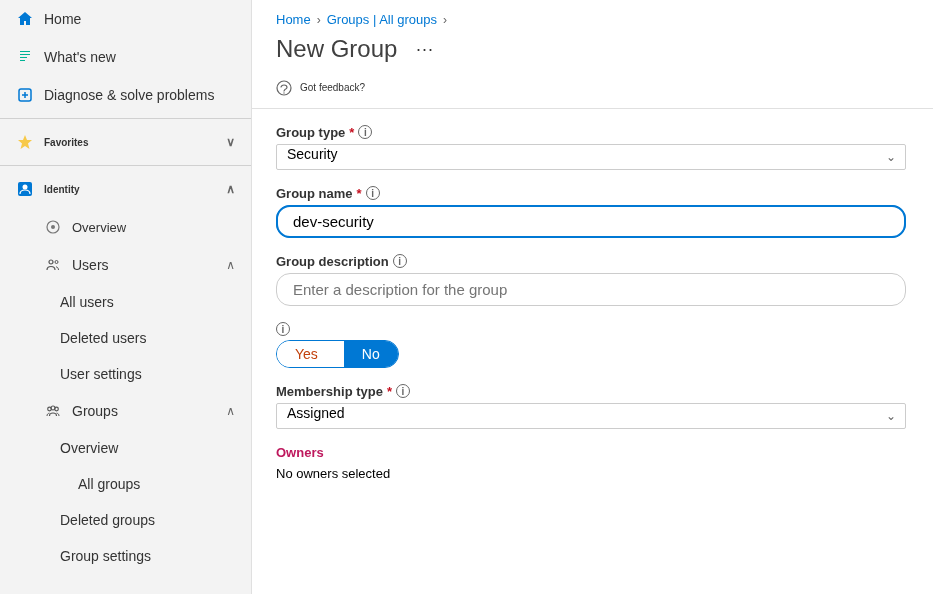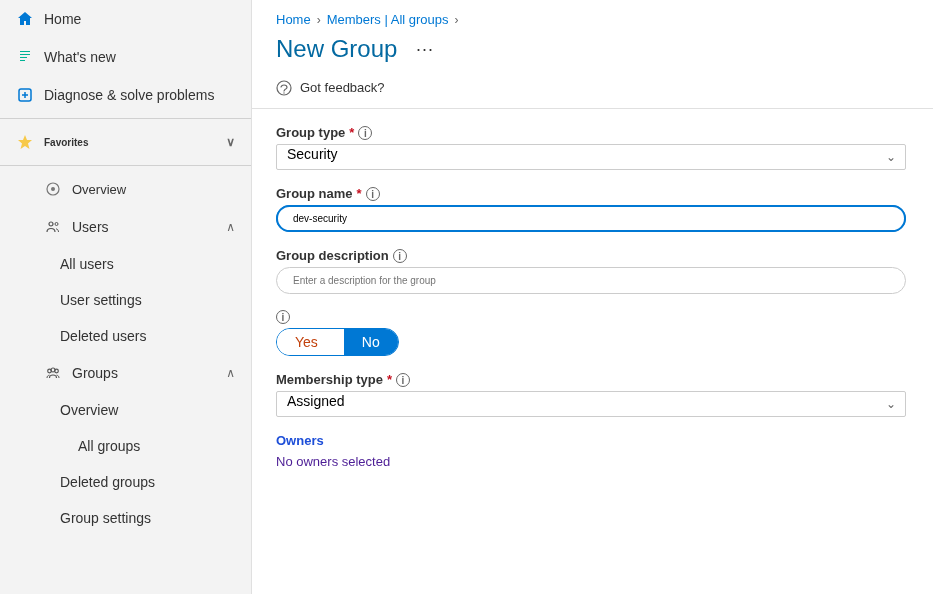--- a/index.html
+++ b/index.html
@@ -87,21 +87,21 @@
 
     .page-header {
       display: flex;
       align-items: center;
       gap: 12px;
       padding: 4px 24px 8px;
     }
     .page-title {
       font-size: 24px;
       font-weight: 300;
-      color: #0369a1;
+      color: #404040;
     }
     .page-more-btn {
       background: none;
       border: none;
       cursor: pointer;
       font-size: 18px;
       color: #333;
       padding: 2px 6px;
       border-radius: 3px;
     }
@@ -109,21 +109,21 @@
     .feedback-bar {
       display: flex;
       align-items: center;
       gap: 8px;
       padding: 8px 24px 12px;
       border-bottom: 1px solid #e0e0e0;
       margin-bottom: 0;
     }
     .feedback-text {
       color: #333;
-      font-size: 13px;
+      font-size: 10px;
     }
     .feedback-icon { color: #666; }
 
     .form-area {
       padding: 16px 24px;
       display: flex;
       flex-direction: column;
       gap: 16px;
     }
 
@@ -131,21 +131,21 @@
       display: flex;
       flex-direction: column;
       gap: 4px;
     }
 
     .field-label {
       font-size: 13px;
       font-weight: 600;
       color: #333;
       display: flex;
-      align-items: flex-end;
+      align-items: flex-start;
       gap: 4px;
     }
     .required { color: #c50f1f; }
     .info-icon {
       width: 14px;
       height: 14px;
       border: 1px solid #666;
       border-radius: 50%;
       display: inline-flex;
       align-items: center;
@@ -192,21 +192,21 @@
       pointer-events: none;
       color: #666;
       font-size: 12px;
     }
 
     .form-input {
       max-width: 630px;
       padding: 7px 16px;
       border: 1px solid #ccc;
       border-radius: 14px;
-      font-size: 10px;
+      font-size: 15px;
       outline: none;
     }
     .form-input.active-input {
       border-color: #0078d4;
       outline: 2px solid #0078d4;
       outline-offset: -2px;
     }
 
     .toggle-group {
       display: flex;
@@ -225,29 +225,29 @@
       font-size: 14px;
       color: #c2410c;
     }
     .toggle-btn.active {
       background: #0078d4;
       color: #fff;
       margin-left: 8px;
     }
 
     .link-text {
-      color: #4c1d95;
+      color: #000000;
       cursor: pointer;
       font-size: 13px;
     }
 
     .section-label {
       font-size: 13px;
       font-weight: 600;
-      color: #1d4ed8;
+      color: #be185d;
       margin-bottom: 2px;
     }
 
     
     svg { display: inline-block; vertical-align: middle; }
   </style>
 </head>
 <body>
 
 <nav class="sidebar">
@@ -287,20 +287,31 @@
       <svg width="16" height="16" viewBox="0 0 16 16" fill="#f7c948">
           <polygon points="8,1 10,6 15,6 11,9.5 12.5,15 8,12 3.5,15 5,9.5 1,6 6,6"></polygon>
         </svg>
     </span>
     <span>Favorites</span>
     <span class="chevron chevron-down"></span>
   </div>
 
   <hr class="sidebar-divider">
 
+  <div class="sidebar-item section-header">
+    <span class="sidebar-icon">
+      <svg width="16" height="16" viewBox="0 0 16 16" fill="none">
+          <rect x="1" y="1" width="14" height="14" rx="2" fill="#0078d4"></rect>
+          <circle cx="8" cy="6" r="2.5" fill="white"></circle>
+          <path d="M3 13c0-2.76 2.24-4 5-4s5 1.24 5 4" stroke="white" stroke-width="1.2" fill="none"></path>
+        </svg>
+    </span>
+    <span>Identity</span>
+    <span class="chevron chevron-up"></span>
+  </div>
 
   <div class="sidebar-item sidebar-sub-item" style="padding-left: 44px;">
     <span class="sidebar-icon">
       <svg width="14" height="14" viewBox="0 0 14 14" fill="none">
           <circle cx="7" cy="7" r="6" stroke="#777" stroke-width="1.2"></circle>
           <circle cx="7" cy="7" r="2" fill="#777"></circle>
         </svg>
     </span>
     <span>Overview</span>
   </div>
@@ -316,25 +327,25 @@
     </span>
     <span>Users</span>
     <span class="chevron chevron-up"></span>
   </div>
 
   <div class="sidebar-item" style="padding-left: 60px;">
     <span>All users</span>
   </div>
 
   <div class="sidebar-item" style="padding-left: 60px;">
+    <span>Deleted users</span>
+  </div>
+
+  <div class="sidebar-item" style="padding-left: 60px;">
     <span>User settings</span>
-  </div>
-
-  <div class="sidebar-item" style="padding-left: 60px;">
-    <span>Deleted users</span>
   </div>
 
   <div class="sidebar-item" style="padding-left: 44px;">
     <span class="sidebar-icon">
       <svg width="14" height="14" viewBox="0 0 14 14" fill="none">
           <circle cx="3.5" cy="5" r="1.8" stroke="#555" stroke-width="1.2"></circle>
           <circle cx="10.5" cy="5" r="1.8" stroke="#555" stroke-width="1.2"></circle>
           <circle cx="7" cy="4" r="2" stroke="#555" stroke-width="1.2"></circle>
           <path d="M1 12c0-1.8 1.1-2.8 2.5-2.8" stroke="#555" stroke-width="1"></path>
           <path d="M13 12c0-1.8-1.1-2.8-2.5-2.8" stroke="#555" stroke-width="1"></path>
@@ -361,21 +372,21 @@
     <span>Group settings</span>
   </div>
 
 </nav>
 
 <main class="main">
 
   <div class="breadcrumb">
     <a>Home</a>
     <span class="breadcrumb-sep">›</span>
-    <a>Members | All groups</a>
+    <a>Groups | All groups</a>
     <span class="breadcrumb-sep">›</span>
   </div>
 
   <div class="page-header">
     <h1 class="page-title">New Group</h1>
     <button class="page-more-btn">···</button>
   </div>
 
   <div class="feedback-bar">
     <span class="feedback-icon">

